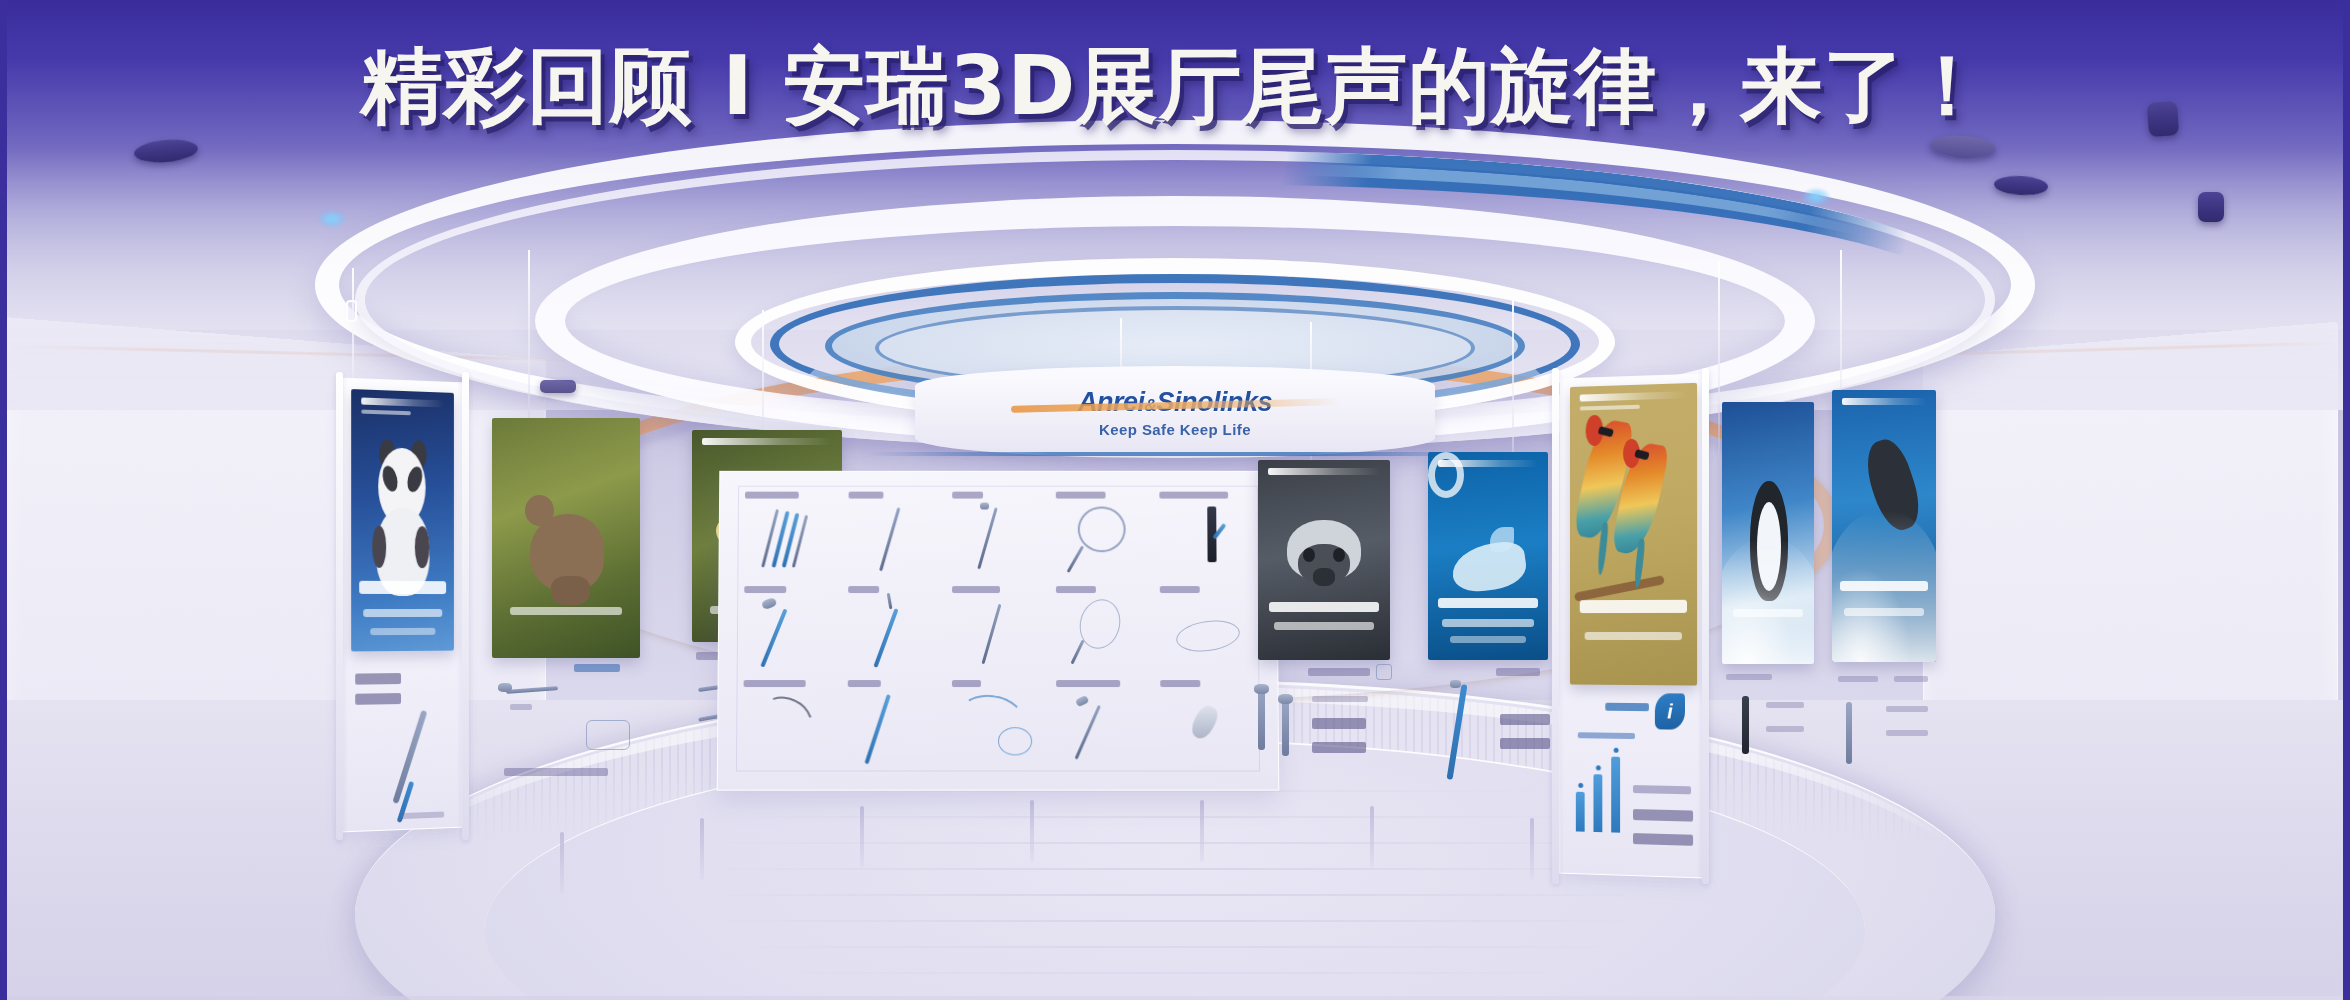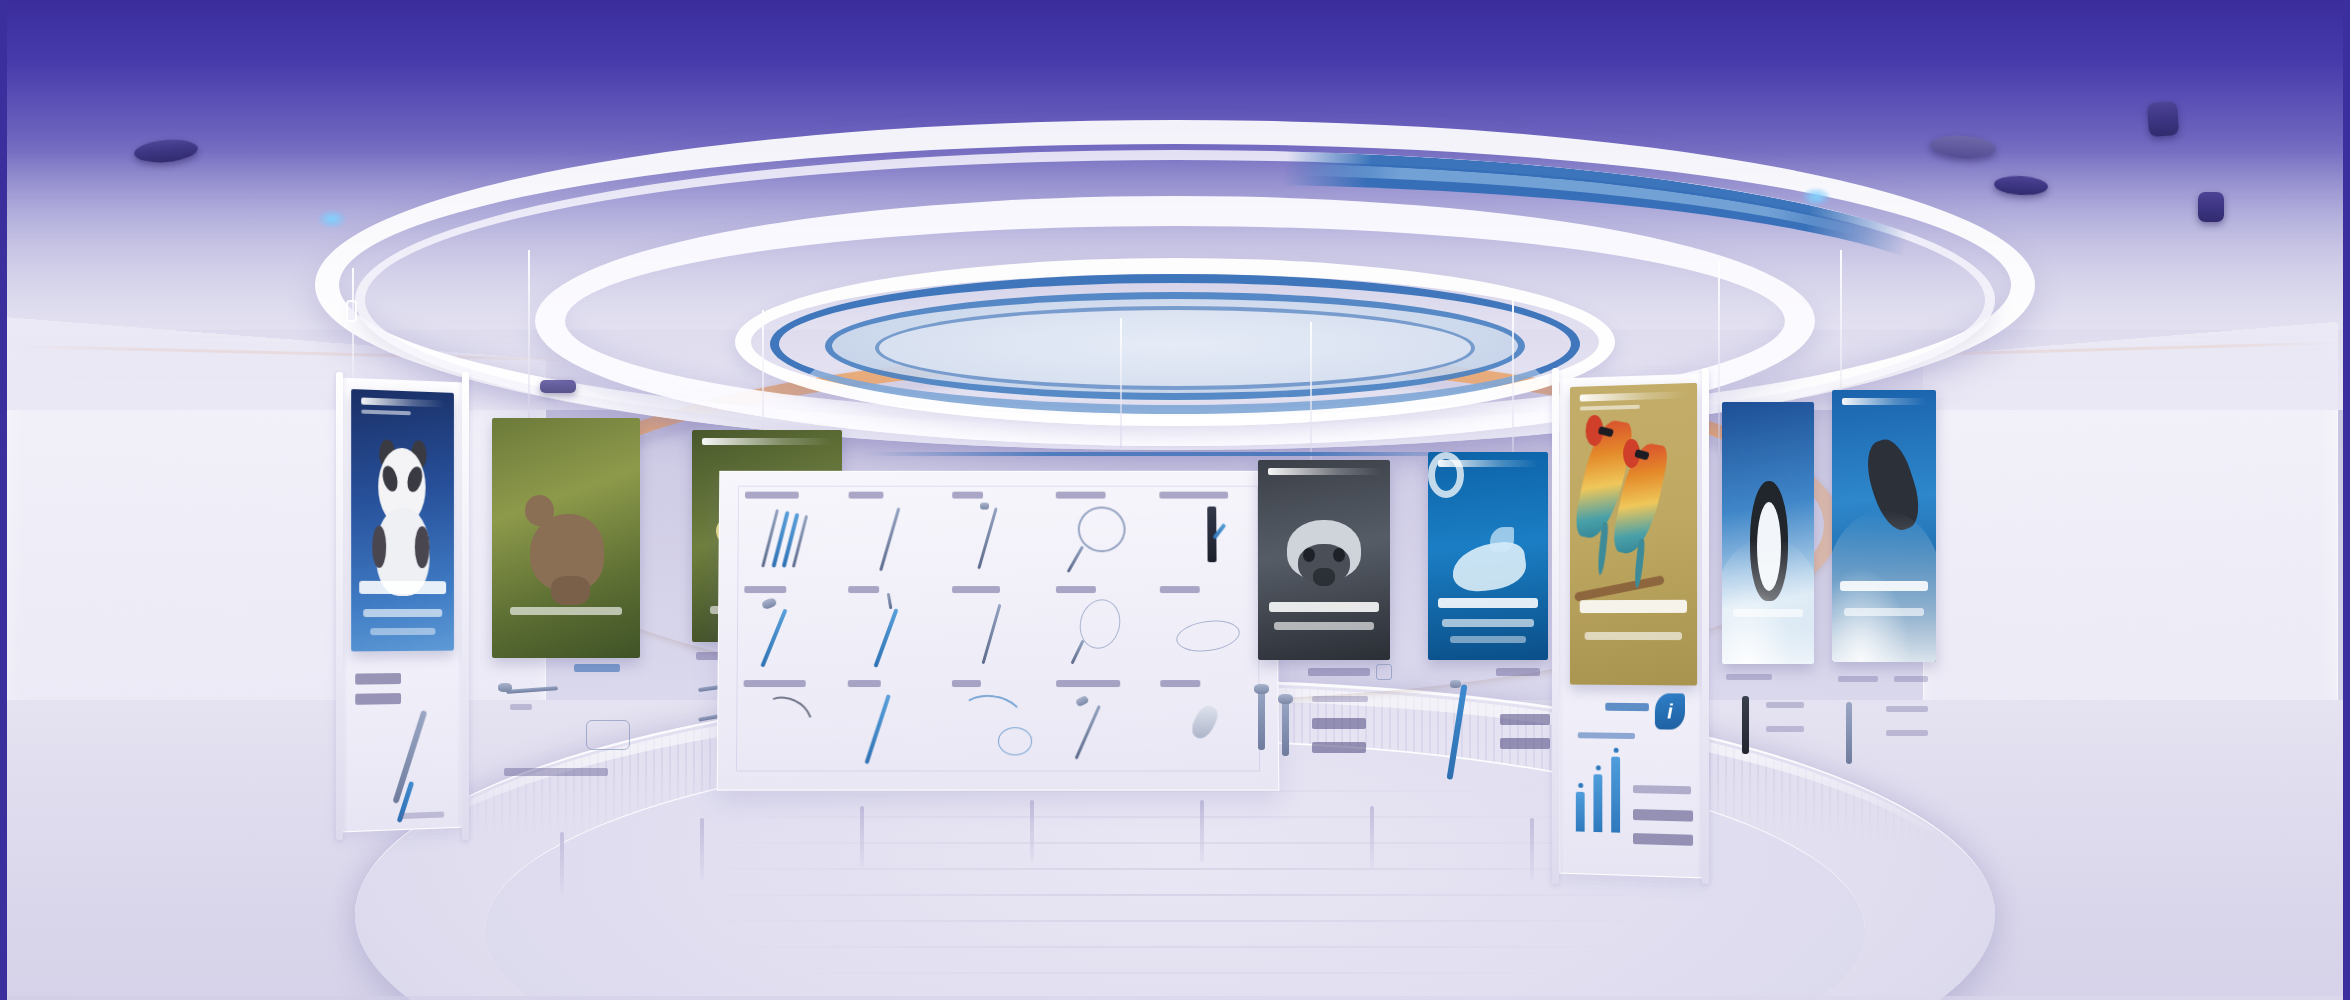--- a/index.html
+++ b/index.html
@@ -494,20 +494,27 @@
   <div class="cable" style="left:352px;  top:268px;  height:190px;"></div>
   <div class="cable-clip" style="left:346px; top:300px;"></div>
   <div class="cable" style="left:528px;  top:250px;  height:170px;"></div>
   <div class="cable" style="left:762px;  top:310px;  height:140px;"></div>
   <div class="cable" style="left:1120px; top:318px;  height:130px;"></div>
   <div class="cable" style="left:1310px; top:322px;  height:140px;"></div>
   <div class="cable" style="left:1512px; top:300px;  height:170px;"></div>
   <div class="cable" style="left:1718px; top:262px;  height:196px;"></div>
   <div class="cable" style="left:1840px; top:250px;  height:210px;"></div>
 
+  <div class="logo-band">
+    <div class="logo-swoosh"></div>
+    <div class="logo-main">
+      <span>Anrei</span><span class="amp">&amp;</span><span>Sinolinks</span>
+    </div>
+    <div class="logo-tag">Keep Safe Keep Life</div>
+  </div>
   <div class="logo-underline"></div>
 
   <div class="panel stand" style="left:342px; top:380px; width:122px; height:450px; transform:perspective(900px) rotateY(9deg);">
     <div class="poster bg-panda" style="left:8px; top:10px; right:8px; height:260px;">
       <div class="brandline"></div>
       <div class="brandline2"></div>
       <div class="blob panda-ear" style="left:27%; top:19%;"></div>
       <div class="blob panda-ear" style="left:58%; top:19%;"></div>
       <div class="blob panda-head"></div>
       <div class="blob panda-eye" style="left:31%; top:29%;"></div>
@@ -748,18 +755,21 @@
       <div class="ptitle" style="bottom:26%; height:10px;"></div>
       <div class="psub" style="bottom:17%;"></div>
     </div>
     <div class="cn-line xs" style="left:12px; top:286px; width:40px;"></div>
     <div class="cn-line xs" style="left:68px; top:286px; width:34px;"></div>
     <div class="prod-rod" style="left:20px; top:312px; width:6px; height:62px;"></div>
     <div class="cn-line xs" style="left:60px; top:316px; width:42px;"></div>
     <div class="cn-line xs" style="left:60px; top:340px; width:42px;"></div>
   </div>
 
+  <div class="banner">
+    <div class="title">精彩回顾 I 安瑞3D展厅尾声的旋律，来了！</div>
+  </div>
 
   <div class="edge l"></div>
   <div class="edge r"></div>
   <div class="edge-b"></div>
 
 </div>
 
 </body></html>

